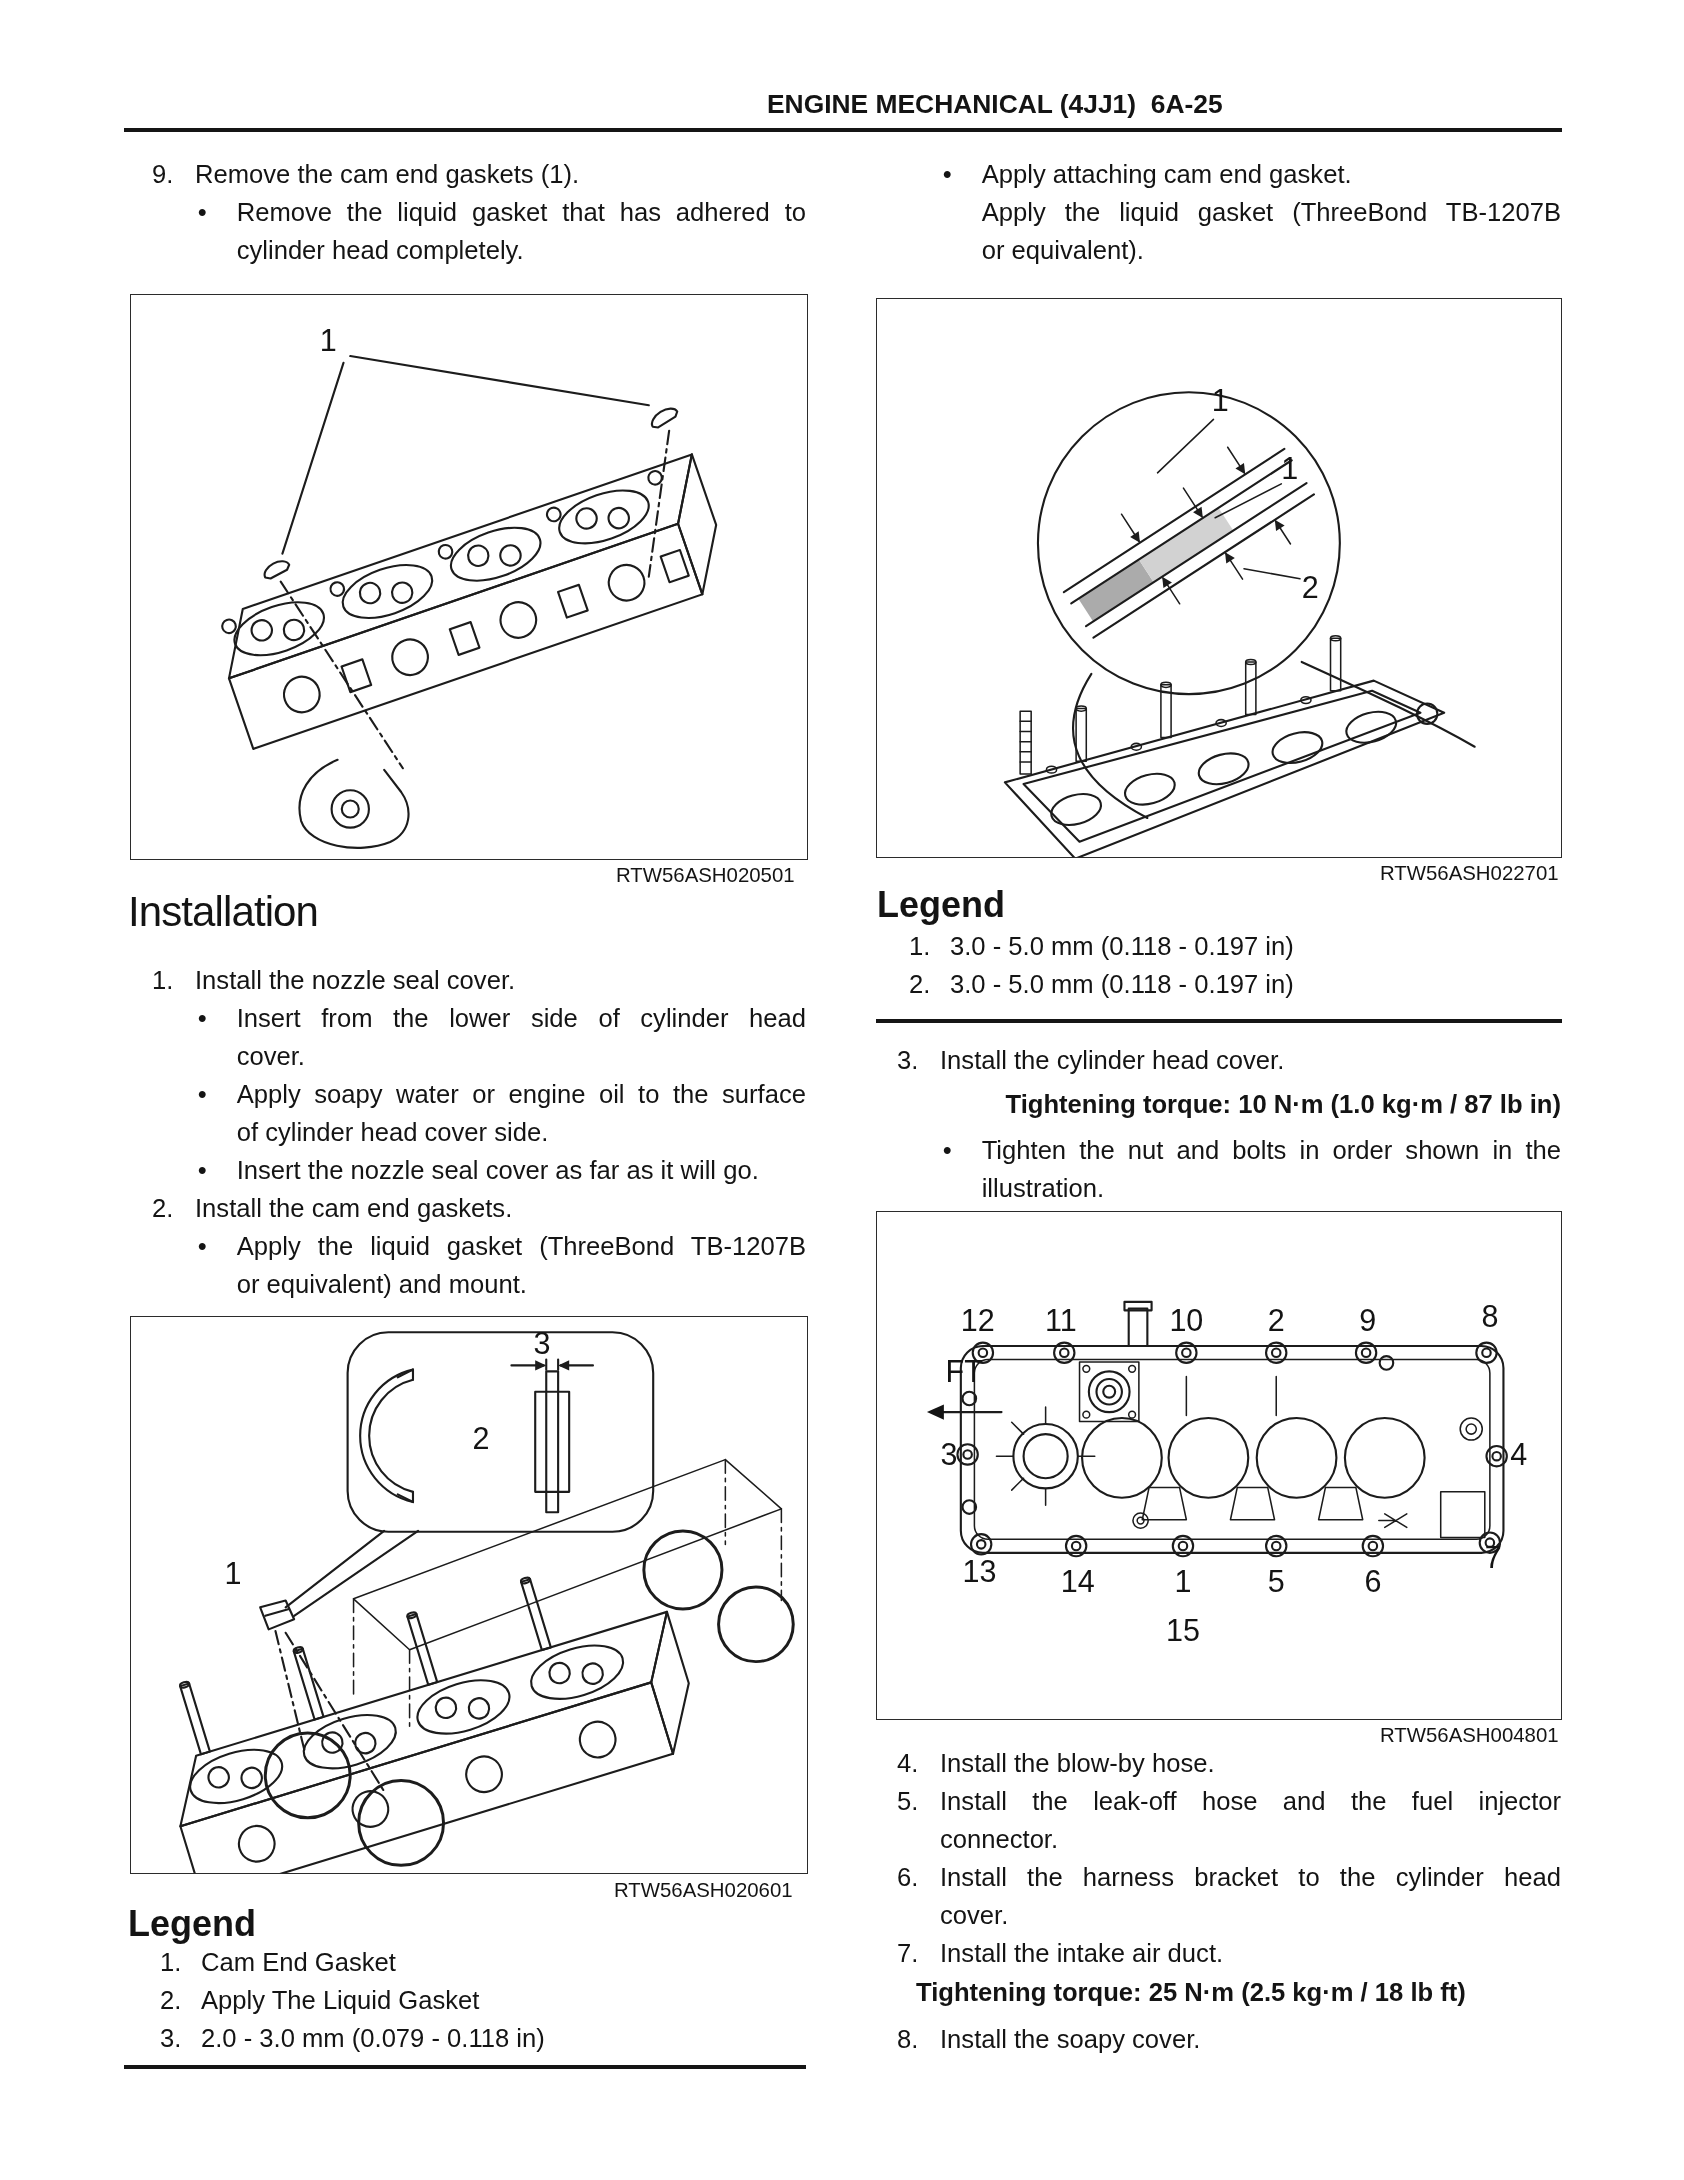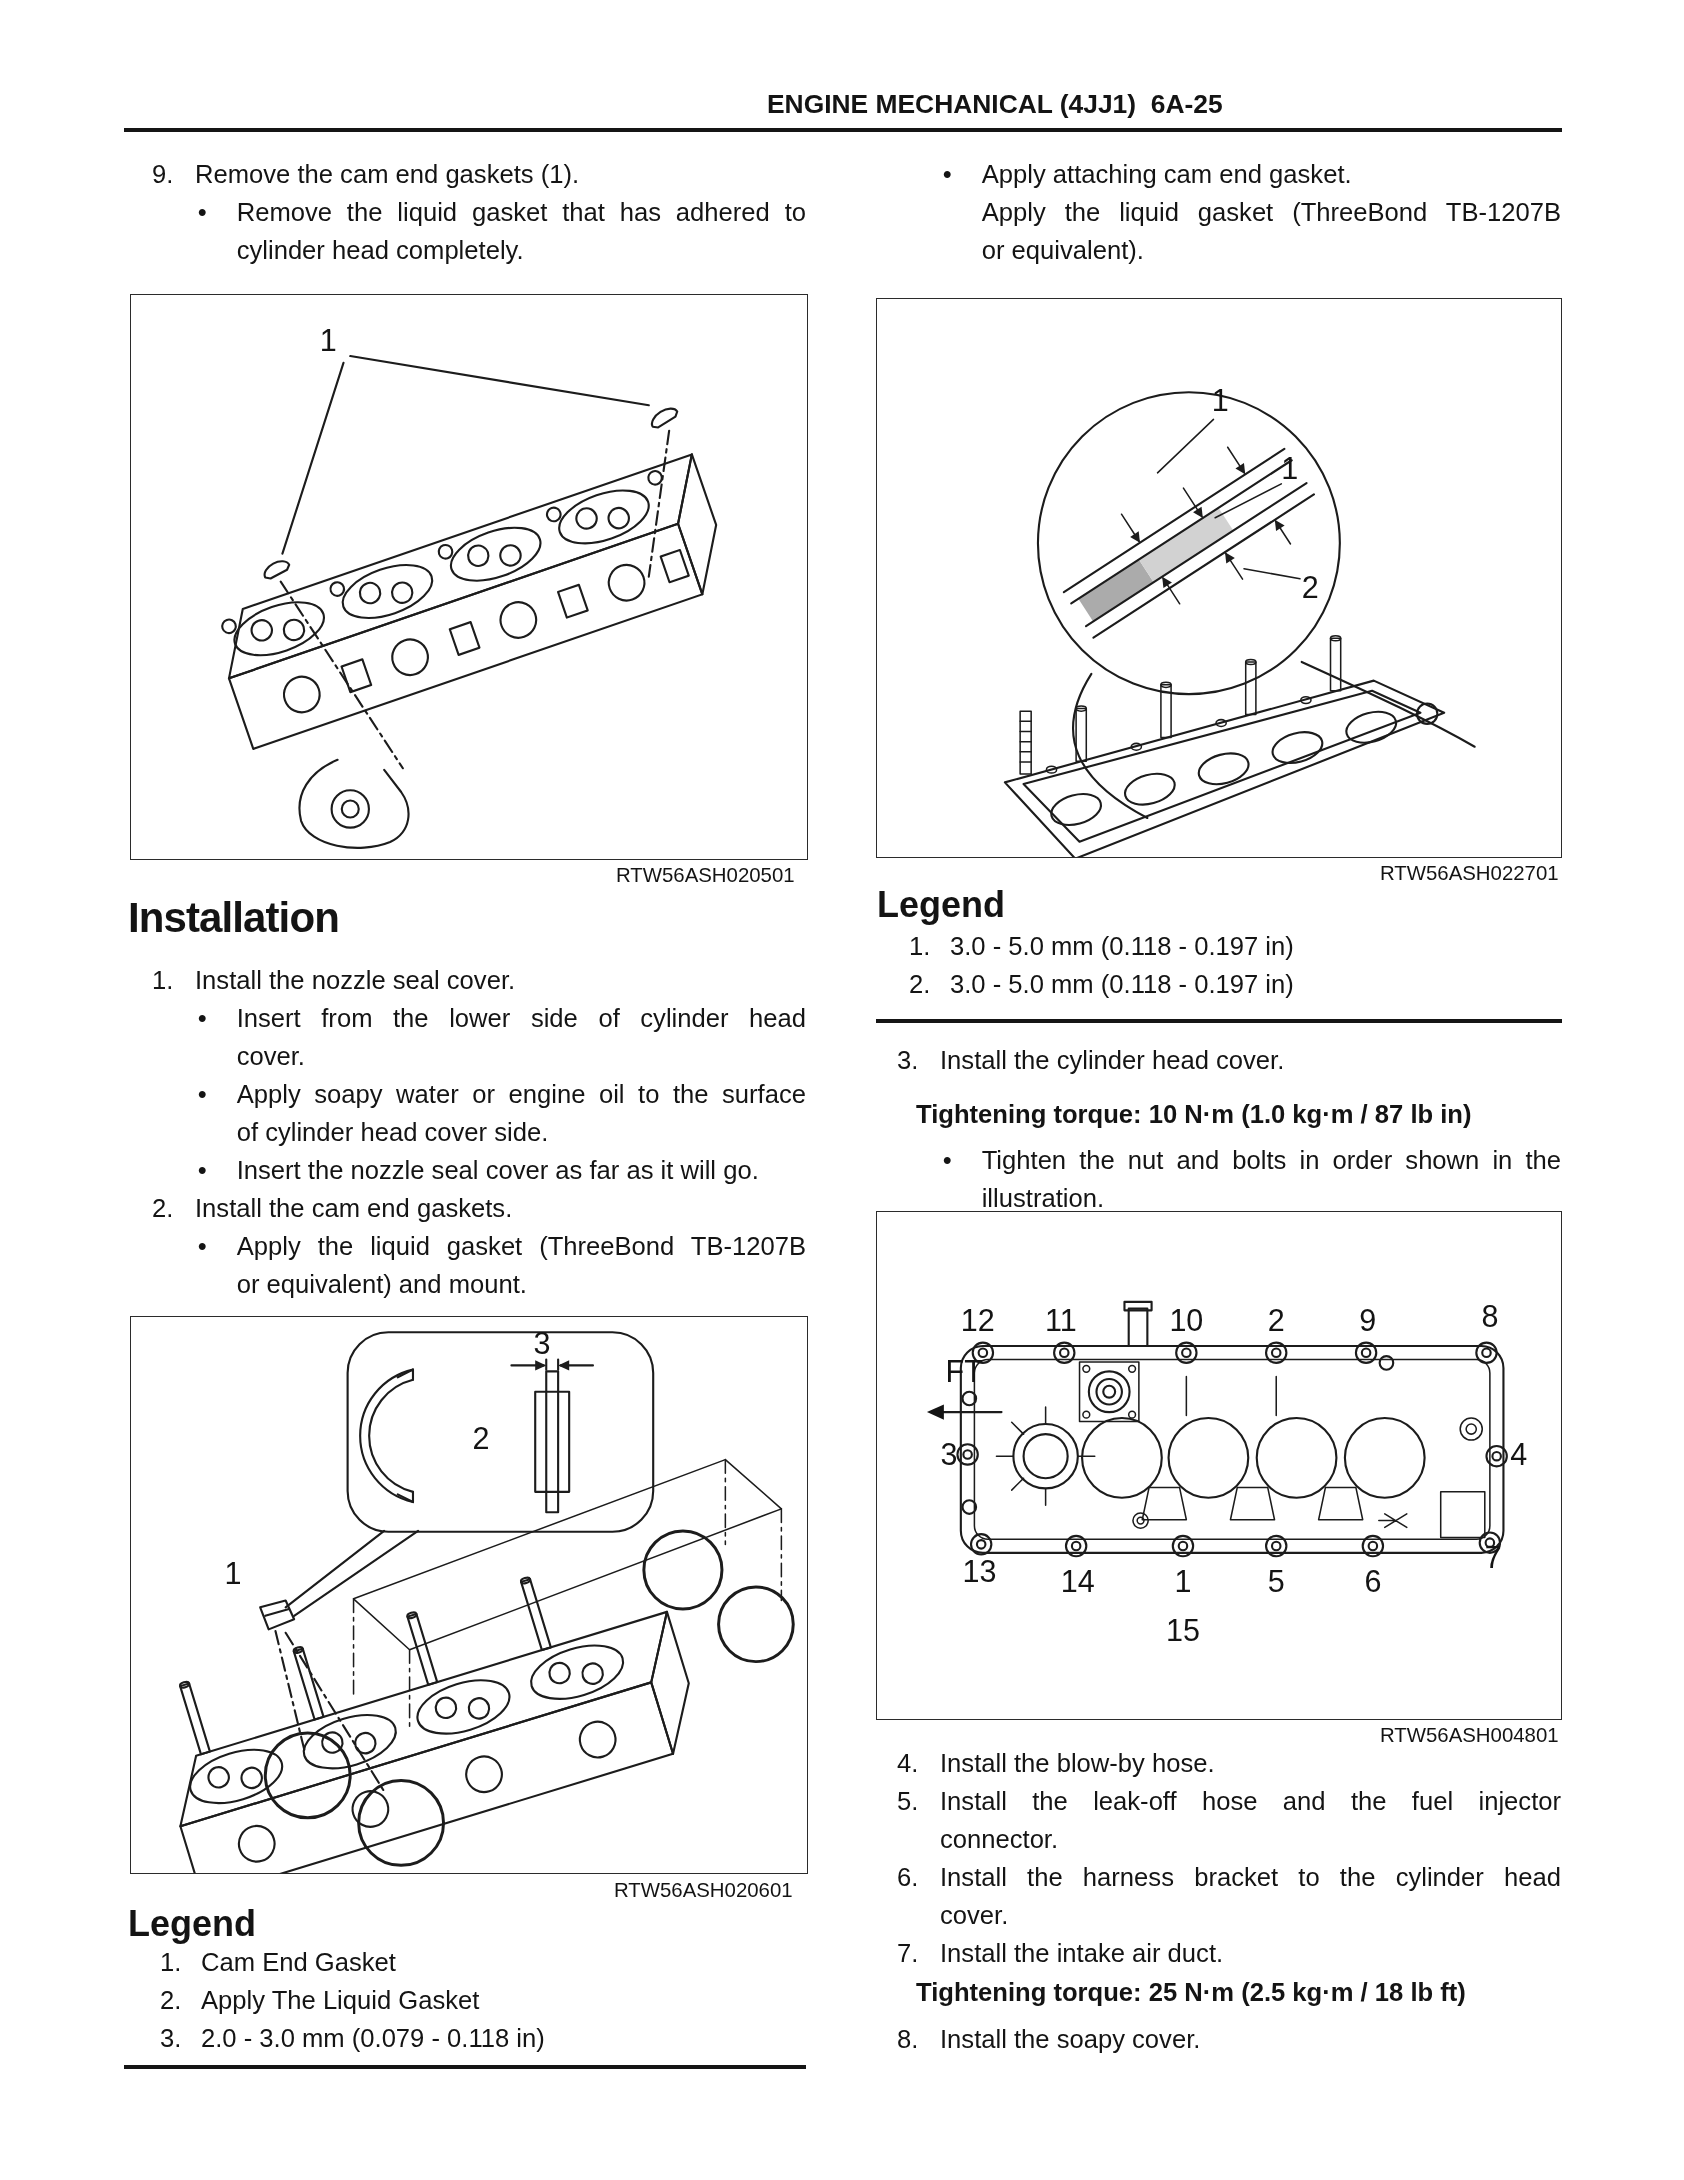--- a/index.html
+++ b/index.html
@@ -10,21 +10,21 @@
   .row{display:flex;}
   .n{flex:0 0 43px;}
   .b{flex:0 0 39px;padding-left:1.7px;}
   .ind{padding-left:44px;}
   .t{flex:1;}
   .jl{text-align:justify;text-align-last:justify;}
   .hdr{white-space:pre;font-weight:bold;font-size:26.4px;}
   .rule{position:absolute;background:#151515;}
   .fig{position:absolute;border:1.7px solid #2b2b2b;background:#fff;box-sizing:border-box;}
   .cap{position:absolute;font-size:20.4px;text-align:right;padding-right:3.4px;box-sizing:border-box;}
-  .install-title{font-size:42px;font-weight:bold;letter-spacing:-0.9px;line-height:48px;margin-top:6px;}
+  .install-title{font-size:42px;font-weight:normal;letter-spacing:-0.9px;line-height:48px;}
   .legend-title{font-size:36px;font-weight:bold;line-height:38px;}
   .lg-row{display:flex;padding-left:32px;}
   .lg-n{flex:0 0 41px;}
   .torque{font-weight:bold;padding-left:19px;}
   svg{display:block;width:100%;height:100%;}
   svg text{font-size:36px;fill:#141414;font-family:"Liberation Sans",sans-serif;}
   .s{stroke:#1c1c1c;fill:none;stroke-width:2.5;stroke-linejoin:round;stroke-linecap:round;}
 </style>
 </head>
 <body>
@@ -333,21 +333,21 @@
       <span class="t">3.0 - 5.0 mm (0.118 - 0.197 in)</span>
     </div>
   </div>
   <div class="rule" style="top:1019px;left:876px;width:686px;height:4.3px;"></div>
 
   <div class="abs txt" style="top:1041px;left:897px;width:664px;">
     <div class="row">
       <span class="n">3.</span>
       <span class="t">Install the cylinder head cover.</span>
     </div>
-    <div class="torque" style="margin-top:16px;">Tightening torque: 10 N·m (1.0 kg·m / 87 lb in)</div>
+    <div class="torque" style="margin-top:6px;text-align:right;">Tightening torque: 10 N·m (1.0 kg·m / 87 lb in)</div>
     <div class="row ind" style="margin-top:7.7px;">
         <span class="b">•</span>
       <span class="t jl">Tighten the nut and bolts in order shown in the</span>
       </div>
     <div class="row ind">
         <span class="b"></span>
       <span class="t">illustration.</span>
       </div>
   </div>
 

